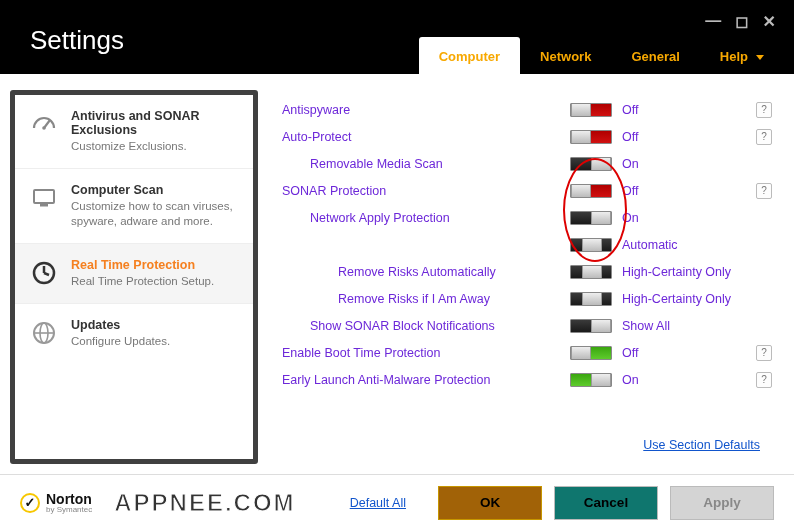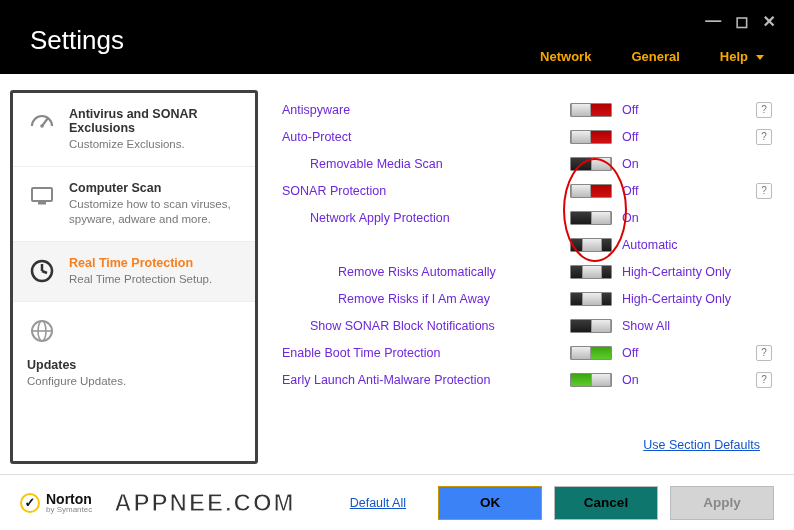--- a/index.html
+++ b/index.html
@@ -8,23 +8,23 @@
   .titlebar { height: 74px; background: #000; color: #fff; display: flex; align-items: flex-end; position: relative; }
   .titlebar .title { font-size: 26px; font-weight: 300; color: #fff; padding: 0 0 18px 30px; }
   .win-controls { position: absolute; top: 12px; right: 18px; display: flex; gap: 14px; color: #bbb; }
   .win-controls span { font-size: 16px; cursor: pointer; font-weight: bold; }
   .tabs { position: absolute; right: 20px; bottom: 0; display: flex; align-items: flex-end; }
   .tab { padding: 12px 20px 10px 20px; color: #f7a800; font-size: 13px; font-weight: 600; cursor: pointer; }
   .tab.active { background: #fff; color: #f7a800; border-top-left-radius: 3px; border-top-right-radius: 3px; }
   .tab.help { color: #f7a800; position: relative; padding-right: 26px; }
   .tab.help::after { content: ""; border-left: 4px solid transparent; border-right: 4px solid transparent; border-top: 5px solid #f7a800; position: absolute; right: 10px; top: 18px; }
   .content { background: #fff; height: 400px; display: flex; padding: 16px 10px 10px 10px; position: relative; }
-  .sidebar { width: 248px; border: 3px solid #404040; border-radius: 3px; display: flex; flex-direction: column; }
+  .sidebar { width: 248px; border: 5px solid #404040; border-radius: 3px; display: flex; flex-direction: column; }
   .sidebar-item { display: flex; gap: 12px; padding: 14px 14px; border-bottom: 1px solid #eee; cursor: pointer; }
-  .sidebar-item:last-child { border-bottom: none; flex-direction: column; }
+  .sidebar-item:last-child { border-bottom: none; }
   .sidebar-item.active { background: #f5f5f5; }
   .sidebar-item .icon-wrap { width: 30px; height: 30px; flex-shrink: 0; display:flex; align-items:center; justify-content:center; }
   .sidebar-item .label { font-weight: 600; color: #333; font-size: 12.5px; }
   .sidebar-item.active .label { color: #f58020; }
   .sidebar-item .desc { color: #777; font-size: 11.5px; line-height: 1.3; margin-top: 2px; }
   .main { flex: 1; padding: 6px 12px 0 24px; position: relative; }
   .setting-row { display: flex; align-items: center; height: 27px; position: relative; }
   .setting-row .label { color: #6d28d9; font-size: 12.5px; }
   .setting-row.indent1 .label { padding-left: 28px; }
   .setting-row.indent2 .label { padding-left: 56px; }
@@ -44,38 +44,39 @@
   .footer { height: 56px; background: #fff; border-top: 1px solid #ddd; display: flex; align-items: center; padding: 0 20px; gap: 12px; }
   .norton-logo { display: flex; align-items: center; gap: 6px; }
   .norton-logo .check { width: 20px; height: 20px; border: 2.5px solid #f7c700; border-radius: 50%; display:flex; align-items:center; justify-content:center; color:#111; font-size:13px; font-weight:bold; }
   .norton-logo .text { display:flex; flex-direction:column; line-height:1; }
   .norton-logo .text .n { font-weight: 700; font-size: 14px; color:#111; }
   .norton-logo .text .s { font-size: 8px; color:#888; }
   .watermark { font-family: Arial Black, Arial, sans-serif; font-size: 24px; letter-spacing: 2px; color: #333; margin-left: 10px; font-weight: 800; -webkit-text-stroke: 1px #fff; }
   .footer .spacer { flex: 1; }
   .footer .link { color: #1155cc; text-decoration: underline; font-size: 12.5px; margin-right: 20px; cursor: pointer; }
   .btn { width: 104px; height: 34px; font-size: 13.5px; font-weight: 600; border: 1px solid #999; cursor: pointer; display:flex; align-items:center; justify-content:center; }
-  .btn.ok { background: #3b82f6; border-color: #c79600; }
+  .btn.ok { background: #a16207; border-color: #c79600; }
   .btn.cancel { background: #0f766e; border-color: #bbb; }
   .btn.apply { background: #d4d4d4; color: #888; border-color: #bbb; cursor: default; }
   svg { display:block; }
 </style>
 </head>
 <body>
 
 <div class="window">
 
   <div class="titlebar">
     <div class="title">Settings</div>
     <div class="win-controls">
       <span>—</span>
       <span>◻</span>
       <span>✕</span>
     </div>
     <div class="tabs">
+      <div class="tab active">Computer</div>
       <div class="tab">Network</div>
       <div class="tab">General</div>
       <div class="tab help">Help</div>
     </div>
   </div>
 
   <div class="content">
 
     <div class="sidebar">
       <div class="sidebar-item">

